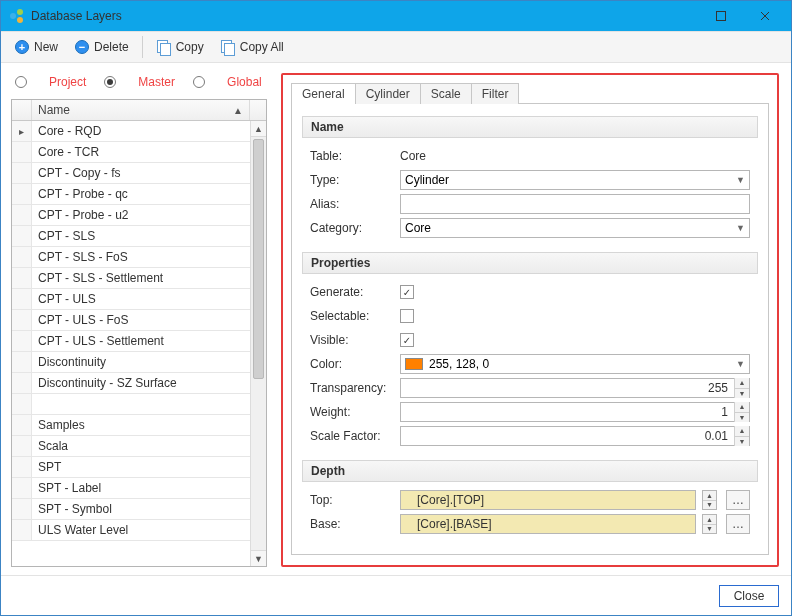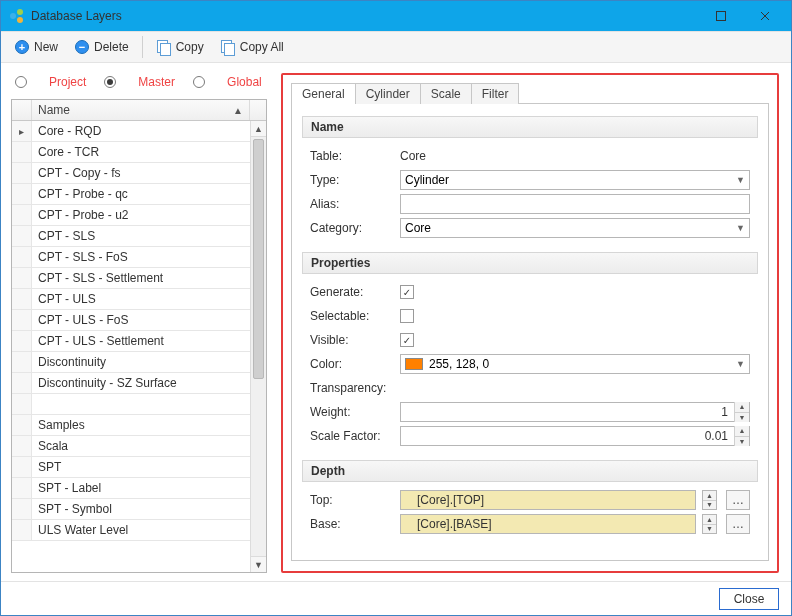--- a/index.html
+++ b/index.html
@@ -65,21 +65,21 @@
   .chk { width:14px; height:14px; border:1px solid #9a9a9a; background:#fff; display:flex; align-items:center; justify-content:center; font-size:10px; color:#3a3a3a; }
   .color-swatch { width:18px; height:12px; background:#ff8000; border:1px solid #888; margin-right:6px; }
   .num-right { flex:1; height:20px; border:1px solid #b6b6b6; background:#fff; display:flex; align-items:center; }
   .num-right span { flex:1; text-align:right; padding:0 6px; color:#333; }
   .spin { width:15px; height:20px; border-left:1px solid #cfcfcf; display:flex; flex-direction:column; }
   .spin div { flex:1; display:flex; align-items:center; justify-content:center; font-size:7px; color:#555; background:#f3f3f3; }
   .spin div:first-child { border-bottom:1px solid #cfcfcf; }
   .expr { flex:1; height:20px; border:1px solid #b6b6b6; background:#f3e9b2; display:flex; align-items:center; padding:0 16px; color:#333; }
   .btn-ellipsis { width:24px; height:20px; border:1px solid #b6b6b6; background:#f6f6f6; display:flex; align-items:center; justify-content:center; color:#444; margin-left:3px; }
 
-  .footer { height:34px; border-top:1px solid #e3e3e3; display:flex; align-items:center; justify-content:flex-end; padding:0 12px; }
+  .footer { height:40px; border-top:1px solid #e3e3e3; display:flex; align-items:center; justify-content:flex-end; padding:0 12px; }
   .btn-close { min-width:60px; height:22px; border:1px solid #2a6bd0; background:#fff; color:#333; display:flex; align-items:center; justify-content:center; padding:0 10px; }
 </style>
 </head>
 <body>
 
 <div class="window">
   <div class="titlebar">
     <span class="title-logo">
       <svg viewBox="0 0 16 16">
           <circle cx="4" cy="8" r="3" fill="#3bb1ea"></circle>
@@ -303,20 +303,27 @@
               <div class="combo">
                 <span style="display:flex;align-items:center;">
                     <span class="color-swatch"></span>
                     <span>255, 128, 0</span>
                   </span>
                 <span class="dd">▼</span>
               </div>
             </div>
             <div class="frow">
               <div class="flabel">Transparency:</div>
+              <div class="num-right">
+                  <span>255</span>
+                  <div class="spin">
+                    <div>▲</div>
+                    <div>▼</div>
+                  </div>
+                </div>
             </div>
             <div class="frow">
               <div class="flabel">Weight:</div>
               <div class="num-right">
                   <span>1</span>
                   <div class="spin">
                     <div>▲</div>
                     <div>▼</div>
                   </div>
                 </div>

